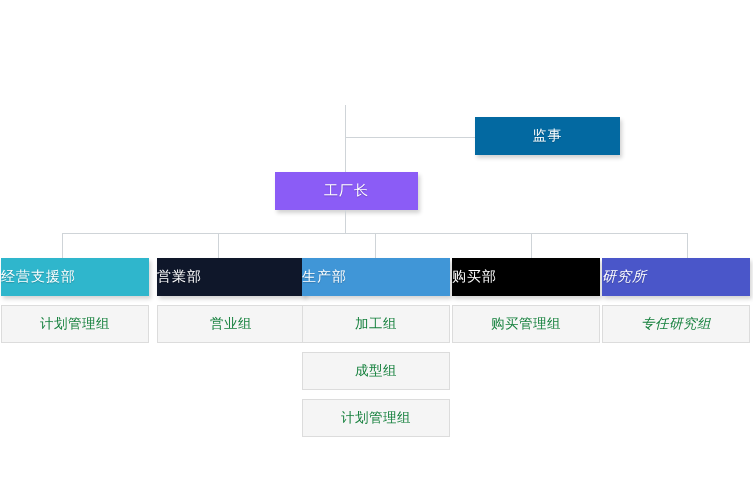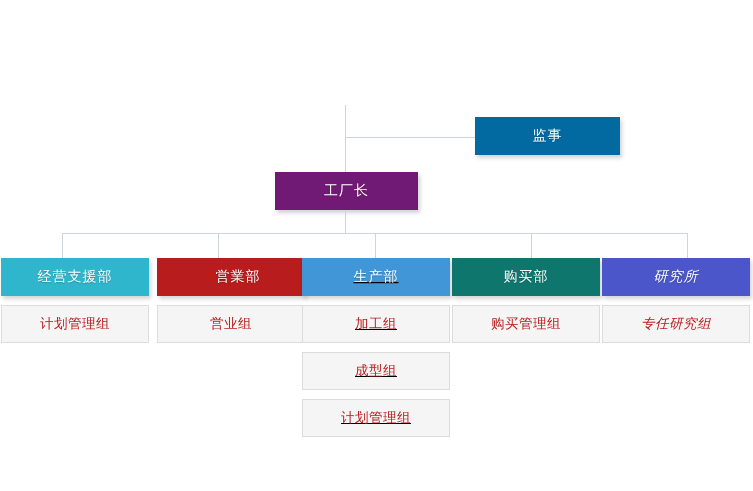--- a/index.html
+++ b/index.html
@@ -60,49 +60,48 @@
     width: 145px;
     height: 38px;
     background: #0369a1;
   }
 
   .factory-box {
     left: 275px;
     top: 172px;
     width: 143px;
     height: 38px;
-    background: #701a75;
+    background: #8b5cf6;
   }
 
   
   .dept-col {
     position: absolute;
     top: 258px;
     width: 148px;
   }
   .dept-head {
     height: 38px;
     display: flex;
     align-items: center;
-    justify-content: center;
     color: #ffffff;
     font-size: 14px;
     letter-spacing: 1px;
     text-shadow: 0 1px 1px rgba(0,0,0,0.22);
     box-shadow: 2px 3px 4px rgba(0,0,0,0.17);
   }
   .team-box {
     height: 38px;
     margin-top: 9px;
     background: #f5f5f5;
     border: 1px solid #dcdcdc;
     display: flex;
     align-items: center;
     justify-content: center;
-    color: #b91c1c;
+    color: #15803d;
     font-size: 13.5px;
     letter-spacing: 0.5px;
   }
 </style>
 </head>
 <body>
 
 <div id="chart-root">
 
 
@@ -131,45 +130,45 @@
   <div class="dept-col" style="left:1px;">
     <div class="dept-head" style="background:#2fb6cc;">
       <span>经营支援部</span>
     </div>
     <div class="team-box">
       <span>计划管理组</span>
     </div>
   </div>
 
   <div class="dept-col" style="left:157px;">
-    <div class="dept-head" style="background:#b91c1c;padding-left:14px;">
+    <div class="dept-head" style="background:#0f172a;">
       <span>営業部</span>
     </div>
     <div class="team-box">
       <span>営业组</span>
     </div>
   </div>
 
-  <div class="dept-col" style="left:302px;text-decoration:underline;">
+  <div class="dept-col" style="left:302px;">
     <div class="dept-head" style="background:#4096d7;">
       <span>生产部</span>
     </div>
     <div class="team-box">
       <span>加工组</span>
     </div>
     <div class="team-box">
       <span>成型组</span>
     </div>
     <div class="team-box">
       <span>计划管理组</span>
     </div>
   </div>
 
   <div class="dept-col" style="left:452px;">
-    <div class="dept-head" style="background:#0f766e;">
+    <div class="dept-head" style="background:#000000;">
       <span>购买部</span>
     </div>
     <div class="team-box">
       <span>购买管理组</span>
     </div>
   </div>
 
   <div class="dept-col" style="left:602px;font-style:italic;">
     <div class="dept-head" style="background:#4a56c9;">
       <span>研究所</span>

